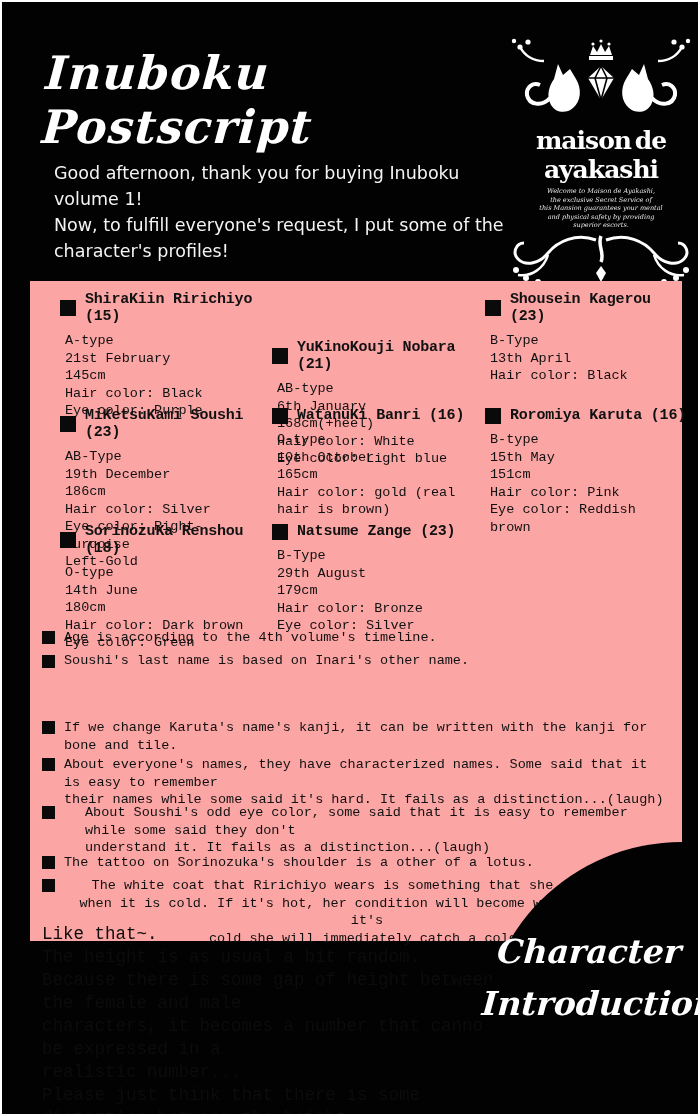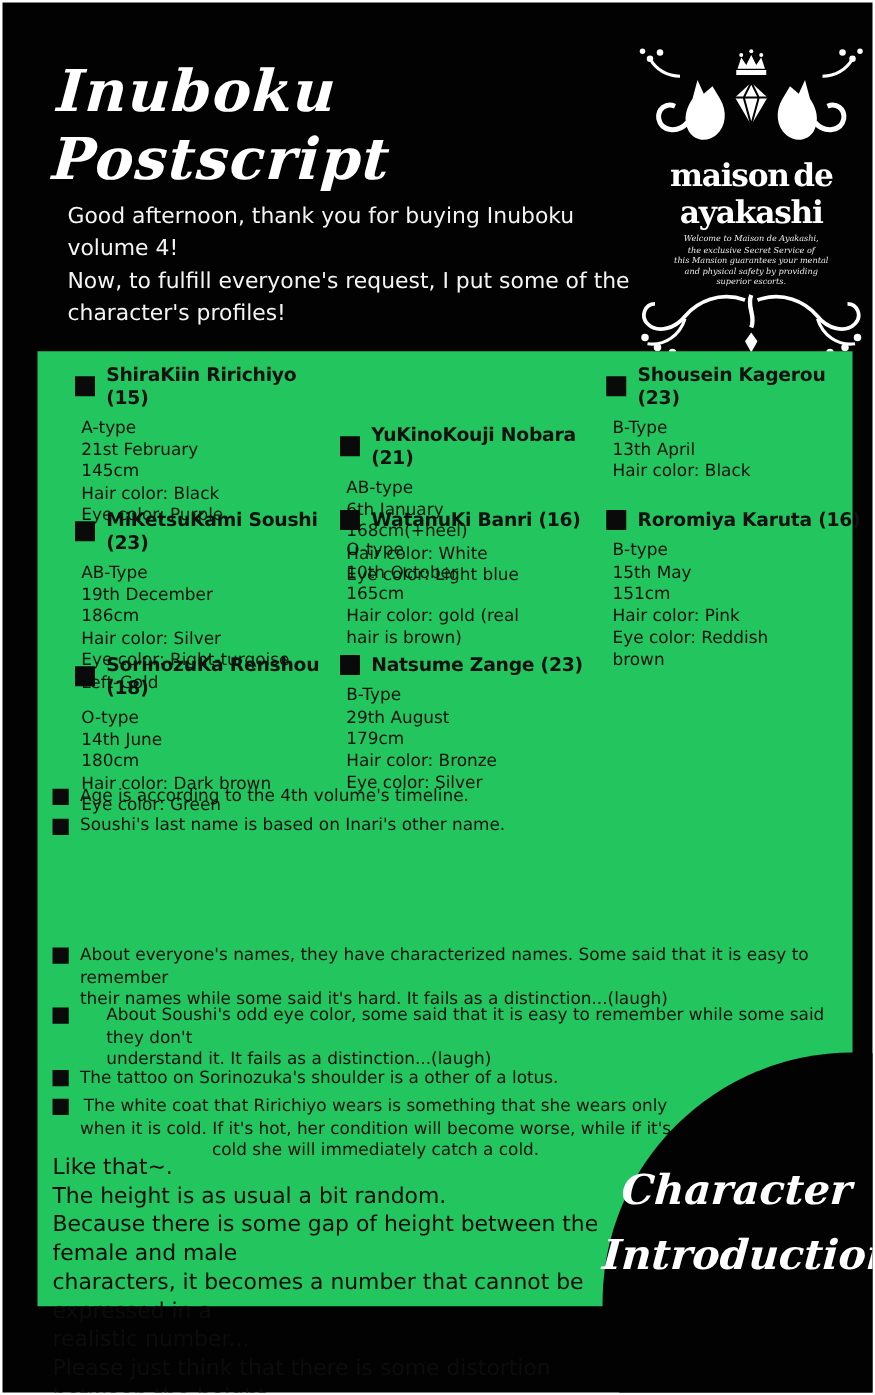--- a/index.html
+++ b/index.html
@@ -25,22 +25,22 @@
   .emblem-name{
     font-family:"DejaVu Serif",serif;font-weight:bold;font-size:25px;
     letter-spacing:-1px;word-spacing:-4px;color:#fff;margin-top:-2px;
   }
   .emblem-tagline{
     font-family:"DejaVu Serif",serif;font-style:italic;font-size:6.5px;
     line-height:8.5px;color:#e9e9e9;margin-top:3px;
   }
   
   .panel{
-    position:absolute;left:28px;top:279px;width:652px;height:764px;
-    background:#22c55e;color:#111;
+    position:absolute;left:28px;top:279px;width:652px;height:660px;
+    background:#fca5a5;color:#111;font-family:Liberation Mono, monospace;
   }
   .sq{display:inline-block;background:#0a0a0a;flex:none;}
   .profile{position:absolute;width:205px;}
   .pname{display:flex;align-items:center;gap:9px;font-weight:bold;
     font-size:15px;letter-spacing:-0.2px;}
   .pname .sq{width:16px;height:16px;}
   .pdetails{margin:7px 0 0 5px;font-size:13.5px;line-height:17.5px;}
   .p1{left:30px;top:10px;}  .p2{left:242px;top:10px;margin-top:48px;}  .p3{left:455px;top:10px;}
   .p4{left:30px;top:126px;} .p5{left:242px;top:126px;} .p6{left:455px;top:126px;}
   .p7{left:30px;top:242px;} .p8{left:242px;top:242px;}
@@ -68,21 +68,21 @@
   .badge-line.l1{top:90px;}
   .badge-line.l2{top:142px;}
 </style>
 </head>
 <body>
 
 <div class="page">
 
   <div class="title">Inuboku Postscript</div>
 
-  <div class="intro preline">Good afternoon, thank you for buying Inuboku volume 4!
+  <div class="intro preline">Good afternoon, thank you for buying Inuboku volume 1!
 Now, to fulfill everyone's request, I put some of the
 character's profiles!</div>
 
   <div class="emblem">
     <svg width="190" height="92" viewBox="0 0 190 92">
       <g fill="#fff">
         <circle cx="14" cy="11" r="2.6"></circle>
           <circle cx="22" cy="6" r="2.6"></circle>
           <circle cx="8" cy="5" r="2.2"></circle>
         <path d="M14,11 C19,20 28,25 38,25" stroke="#fff" stroke-width="2.5" fill="none"></path>
@@ -238,20 +238,24 @@
     </div>
 
     <div class="note n1">
       <span class="sq"></span>
       <div class="note-text preline">Age is according to the 4th volume's timeline.</div>
     </div>
     <div class="note n2">
       <span class="sq"></span>
       <div class="note-text preline">Soushi's last name is based on Inari's other name.</div>
     </div>
+    <div class="note n3">
+      <span class="sq"></span>
+      <div class="note-text preline">If we change Karuta's name's kanji, it can be written with the kanji for bone and tile.</div>
+    </div>
     <div class="note n4">
       <span class="sq"></span>
       <div class="note-text preline">About everyone's names, they have characterized names. Some said that it is easy to remember
 their names while some said it's hard. It fails as a distinction...(laugh)</div>
     </div>
     <div class="note n5">
       <span class="sq"></span>
       <div class="note-text preline">About Soushi's odd eye color, some said that it is easy to remember while some said they don't
 understand it. It fails as a distinction...(laugh)</div>
     </div>

